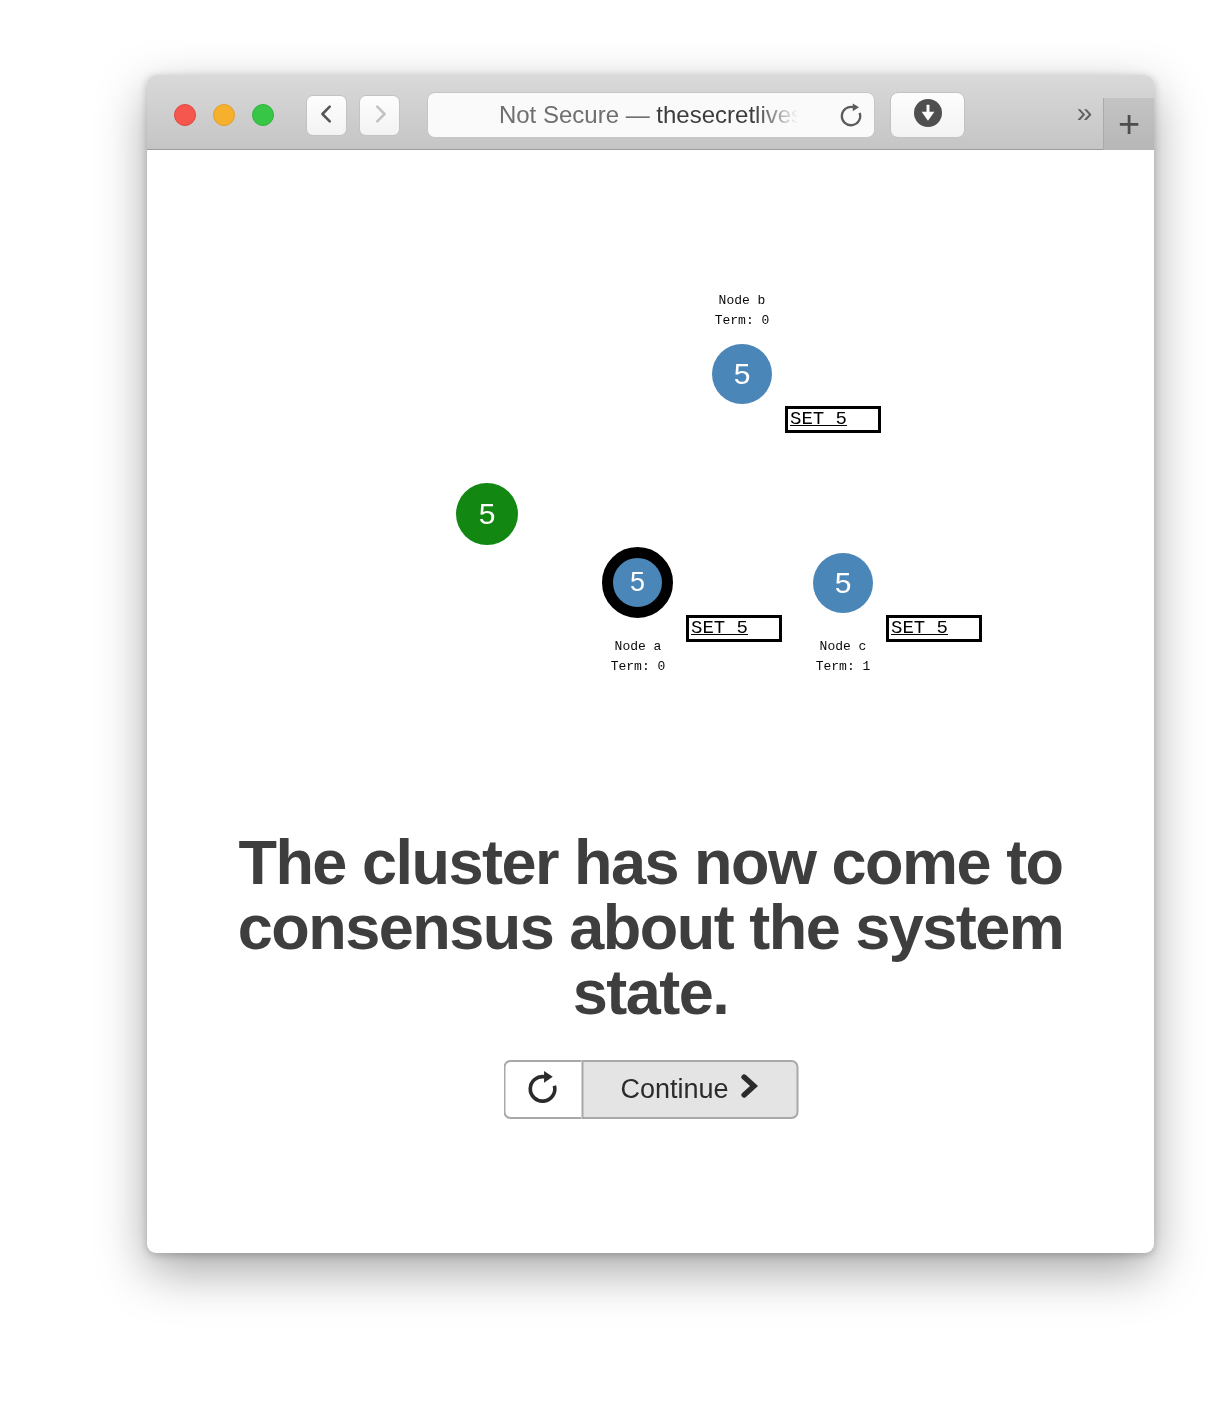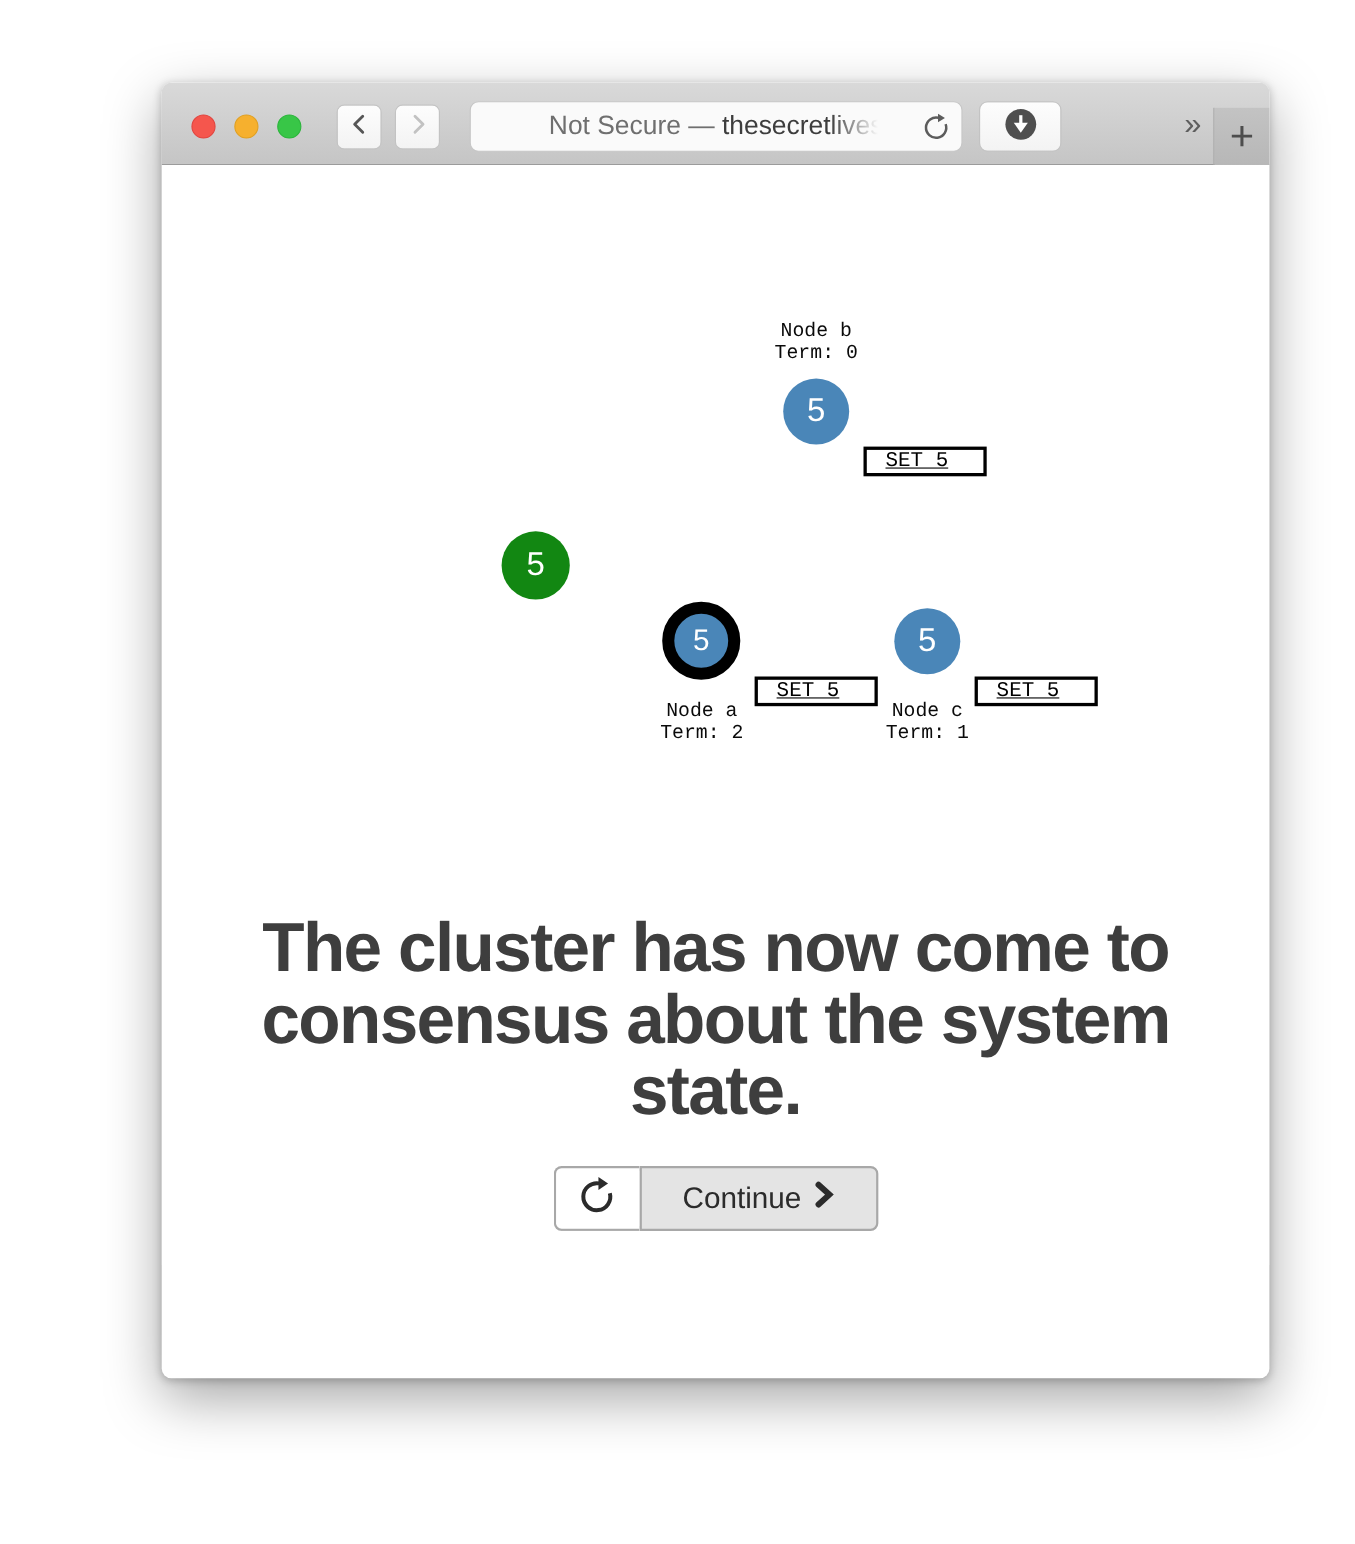--- a/index.html
+++ b/index.html
@@ -89,32 +89,32 @@
     color:#ffffff; font-size:30px;
   }
   .node-b   { left:565px; top:194px; width:60px; height:60px; background:#4a86b8; }
   .node-c   { left:666px; top:403px; width:60px; height:60px; background:#4a86b8; }
   .client-node { left:309px; top:333px; width:62px; height:62px; background:#128712; }
   .node-a   { left:455px; top:397px; width:71px; height:71px; background:#4a86b8;
               border:11px solid #000000; font-size:27px; }
 
   .node-label {
     position:absolute; width:200px; text-align:center;
-    font-family:"Liberation Mono", monospace; font-size:18px; line-height:20px; color:#0a0a0a;
+    font-family:"Liberation Mono", monospace; font-size:13px; line-height:20px; color:#0a0a0a;
     white-space:pre-line;
   }
   .label-b { left:495px; top:141px; }
   .label-a { left:391px; top:487px; }
   .label-c { left:596px; top:487px; }
 
   .log-box {
-    position:absolute; width:112px; height:27px; background:#ffffff;
+    position:absolute; width:96px; height:27px; background:#ffffff;
     border:3px solid #000000;
     font-family:"Liberation Mono", monospace; font-size:19px; line-height:21px; color:#000000;
-    text-decoration:underline; padding-left:17px; overflow:hidden;
+    text-decoration:underline; padding-left:2px; overflow:hidden;
   }
   .log-b { left:638px; top:256px; }
   .log-a { left:539px; top:465px; }
   .log-c { left:739px; top:465px; }
 
   .caption {
     position:absolute; left:50%; top:680px; transform:translateX(-50%);
     width:860px; text-align:center; white-space:pre-line;
     font-size:63px; font-weight:bold; color:#3e3e3e;
     line-height:65px; letter-spacing:-1.5px;
@@ -199,21 +199,21 @@
     <div class="node-label label-b">Node b
 Term: 0</div>
     <div class="node-circle node-b">5</div>
     <div class="log-box log-b">SET 5</div>
 
     <div class="node-circle client-node">5</div>
 
     <div class="node-circle node-a">5</div>
     <div class="log-box log-a">SET 5</div>
     <div class="node-label label-a">Node a
-Term: 2</div>
+Term: 0</div>
 
     <div class="node-circle node-c">5</div>
     <div class="log-box log-c">SET 5</div>
     <div class="node-label label-c">Node c
 Term: 1</div>
 
     <div class="caption">The cluster has now come to
 consensus about the system
 state.</div>
 

